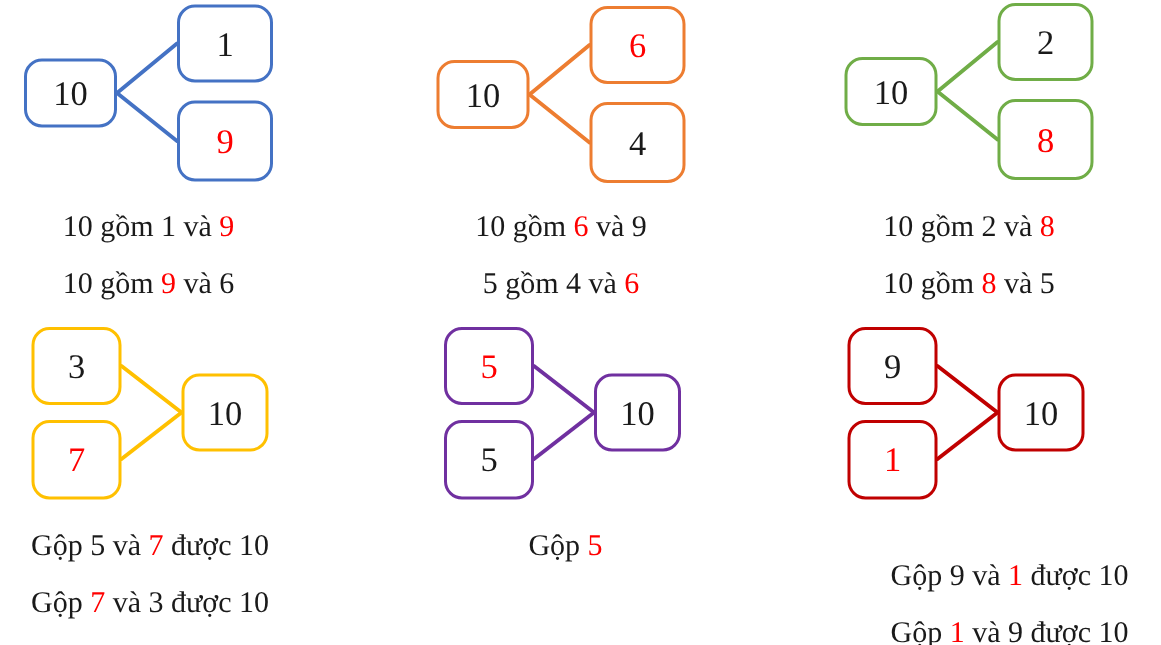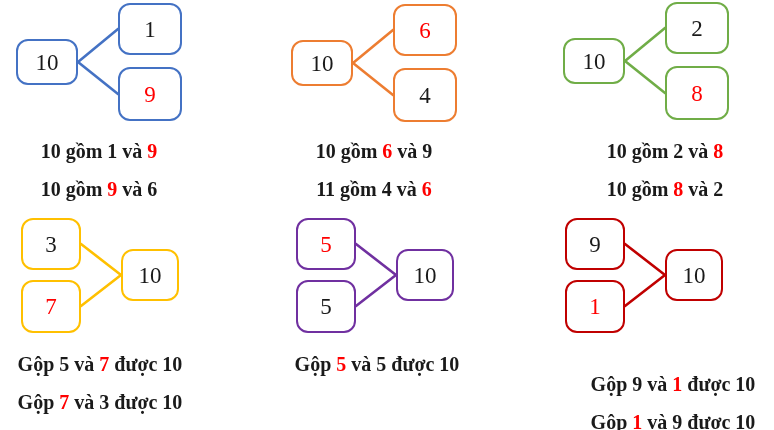--- a/index.html
+++ b/index.html
@@ -30,24 +30,24 @@
   
   #g1{left:16px;top:3px;--c:#4472C4;}
   #g2{left:291px;top:4px;--c:#ED7D31;}
   #g3{left:563px;top:2px;--c:#70AD47;}
   #g4{left:21px;top:218px;--c:#FFC000;}
   #g5{left:296px;top:218px;--c:#7030A0;}
   #g6{left:565px;top:218px;--c:#C00000;}
   
   .cap-col{position:absolute;text-align:center;font-size:20px;}
   .cap-line{height:38px;display:flex;align-items:center;justify-content:center;}
-  .cap-line span{white-space:pre;font-weight:bold;}
+  .cap-line span{white-space:pre;}
   #cap-top-1{left:16px;top:132px;width:166px;}
   #cap-top-2{left:291px;top:132px;width:166px;}
-  #cap-top-3{left:582px;top:132px;width:166px;}
+  #cap-top-3{left:563px;top:132px;width:166px;}
   #cap-bot-1{left:0px;top:345px;width:200px;}
   #cap-bot-2{left:277px;top:345px;width:200px;}
   #cap-bot-3{left:573px;top:345px;width:200px;margin-top:20px;}
 </style>
 </head>
 <body>
 
 <div class="canvas">
 
   <div class="group split" id="g1">
@@ -110,35 +110,35 @@
         <span> và 6</span>
       </div>
   </div>
   <div class="cap-col" id="cap-top-2">
     <div class="cap-line">
         <span>10 gồm </span>
         <span class="red">6</span>
         <span> và 9</span>
       </div>
     <div class="cap-line">
-        <span>11 gồm 4 và </span>
+        <span>5 gồm 4 và </span>
         <span class="red">6</span>
         <span></span>
       </div>
   </div>
   <div class="cap-col" id="cap-top-3">
     <div class="cap-line">
         <span>10 gồm 2 và </span>
         <span class="red">8</span>
         <span></span>
       </div>
     <div class="cap-line">
         <span>10 gồm </span>
         <span class="red">8</span>
-        <span> và 2</span>
+        <span> và 5</span>
       </div>
   </div>
 
   <div class="group merge" id="g4">
     <svg class="wires" viewBox="0 0 158 116">
       <line class="ln" x1="60" y1="26" x2="100" y2="57"></line>
       <line class="ln" x1="60" y1="88" x2="100" y2="57"></line>
     </svg>
     <div class="box b-top">
         <span class="num">3</span>
@@ -192,21 +192,20 @@
     <div class="cap-line">
         <span>Gộp </span>
         <span class="red">7</span>
         <span> và 3 được 10</span>
       </div>
   </div>
   <div class="cap-col" id="cap-bot-2">
     <div class="cap-line">
         <span>Gộp </span>
         <span class="red">5</span>
-        <span> và 5 được 10</span>
       </div>
   </div>
   <div class="cap-col" id="cap-bot-3">
     <div class="cap-line">
         <span>Gộp 9 và </span>
         <span class="red">1</span>
         <span> được 10</span>
       </div>
     <div class="cap-line">
         <span>Gộp </span>

